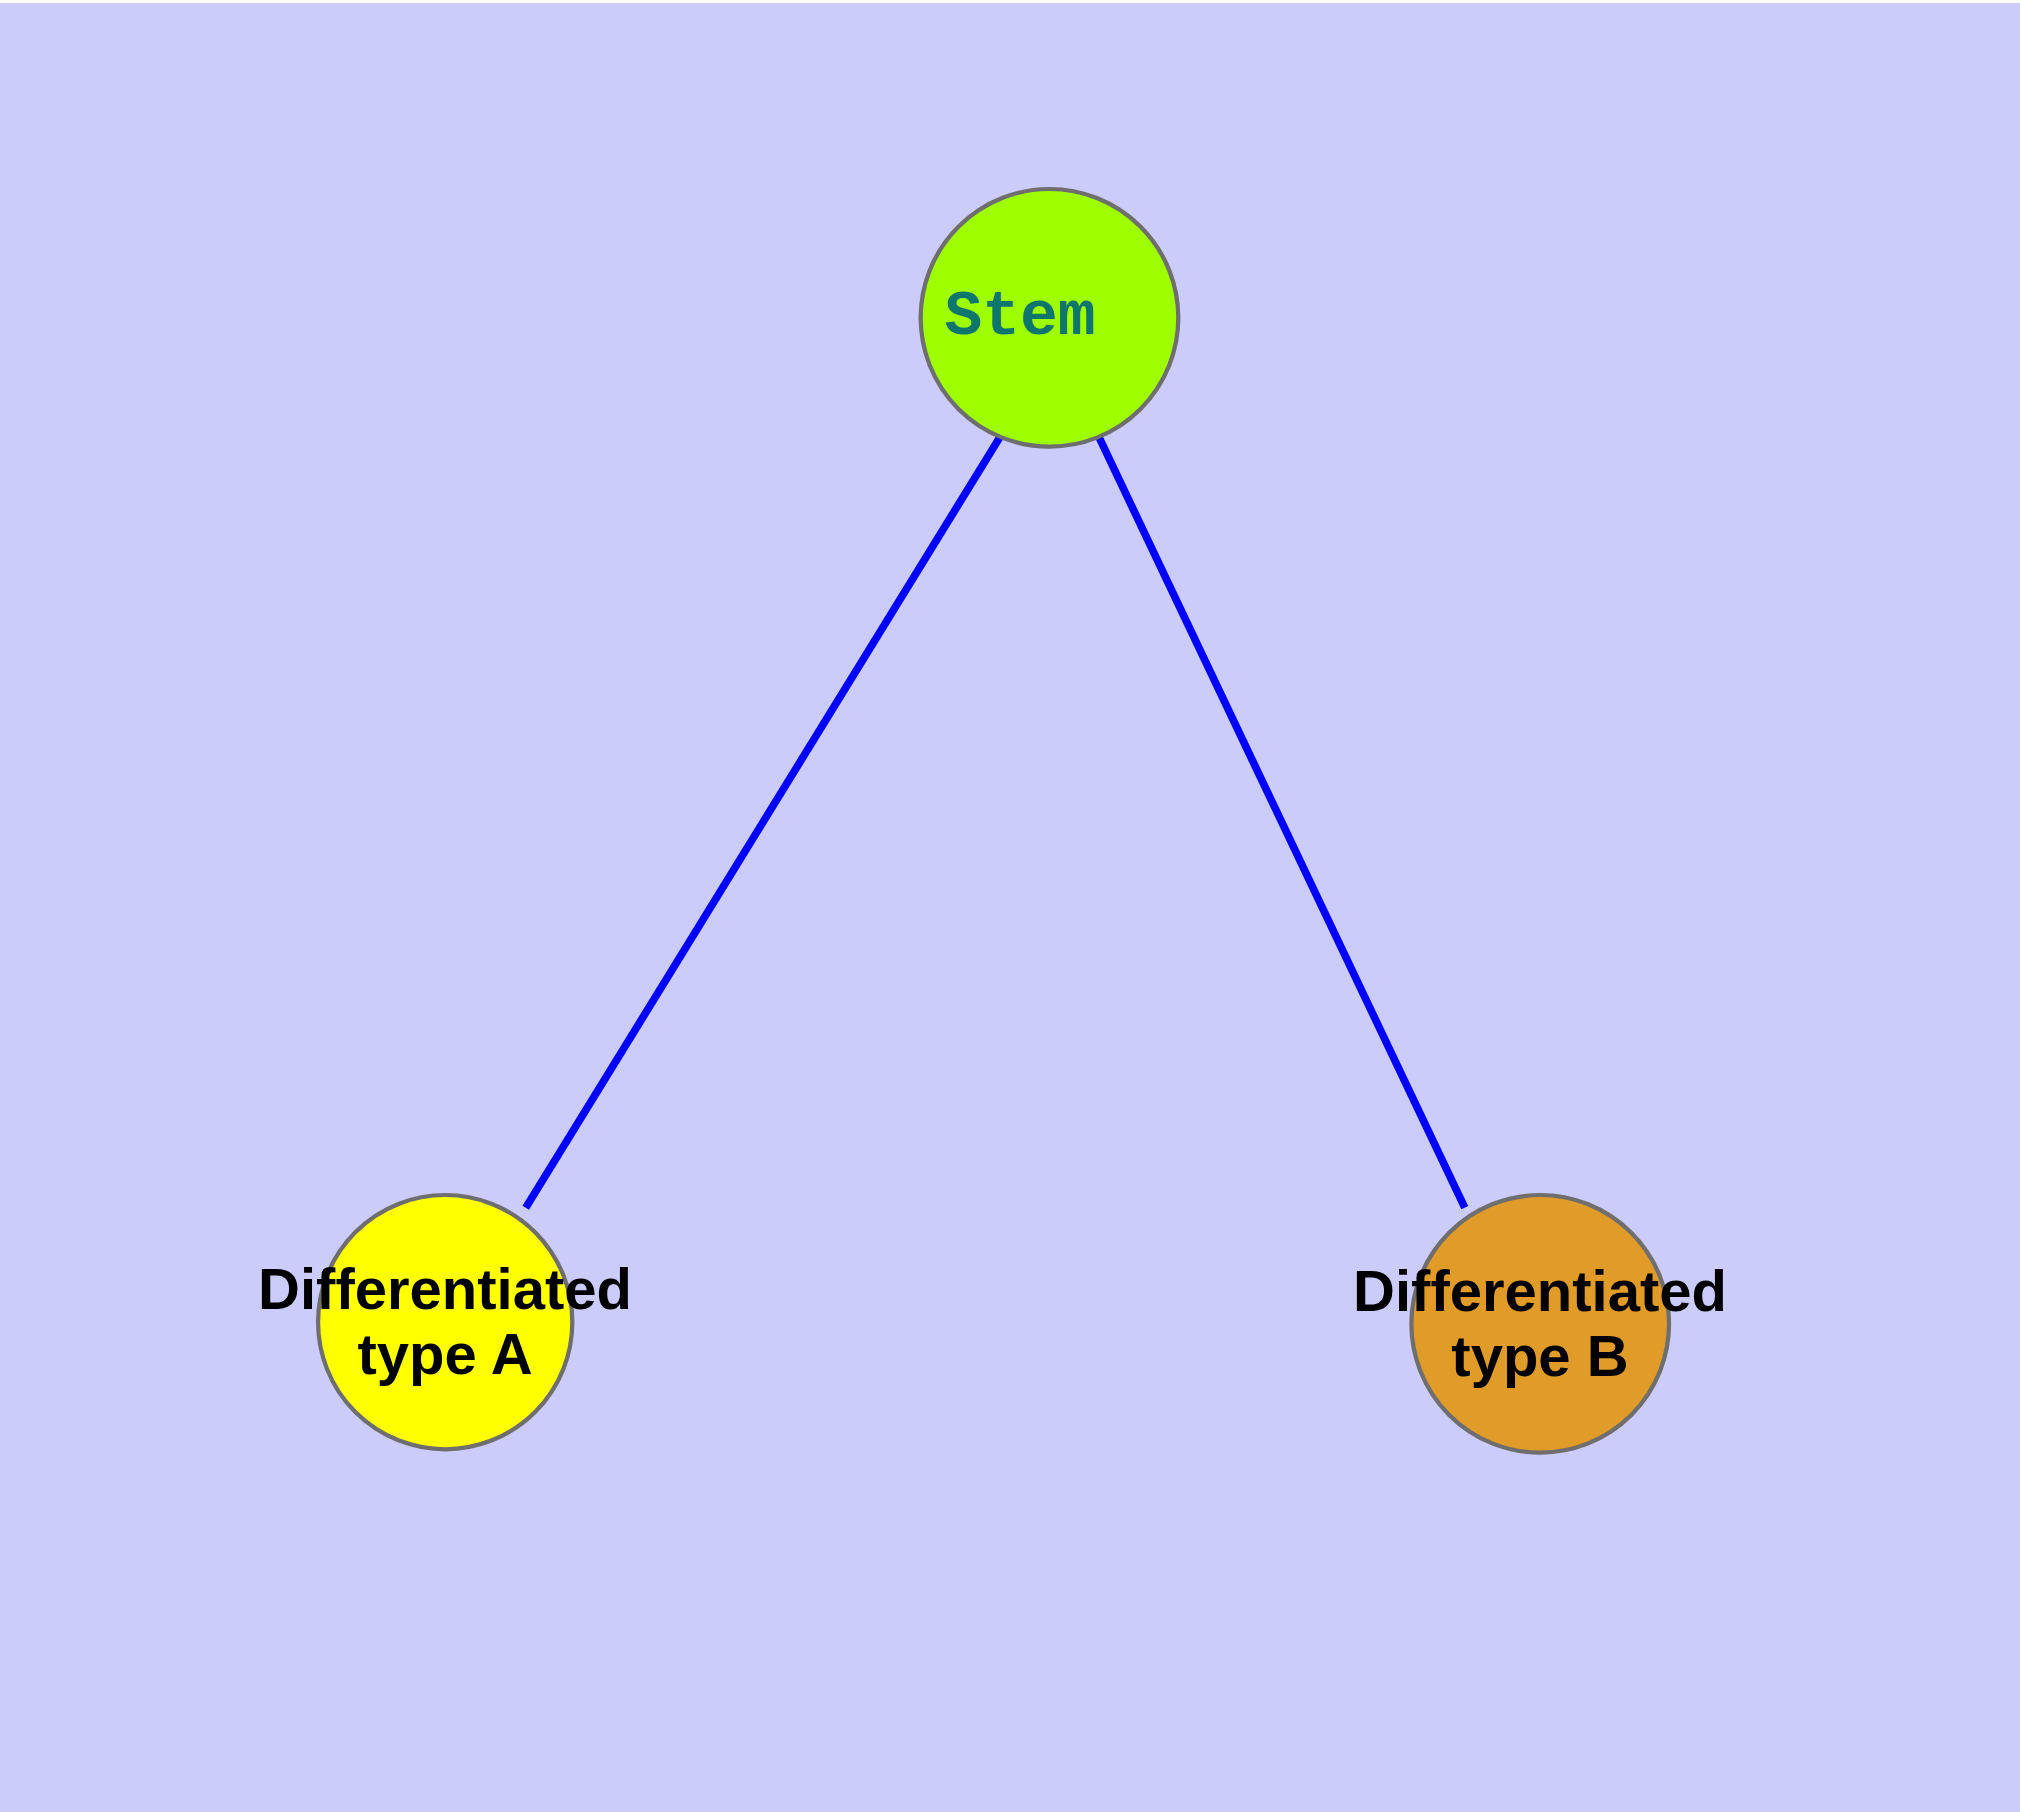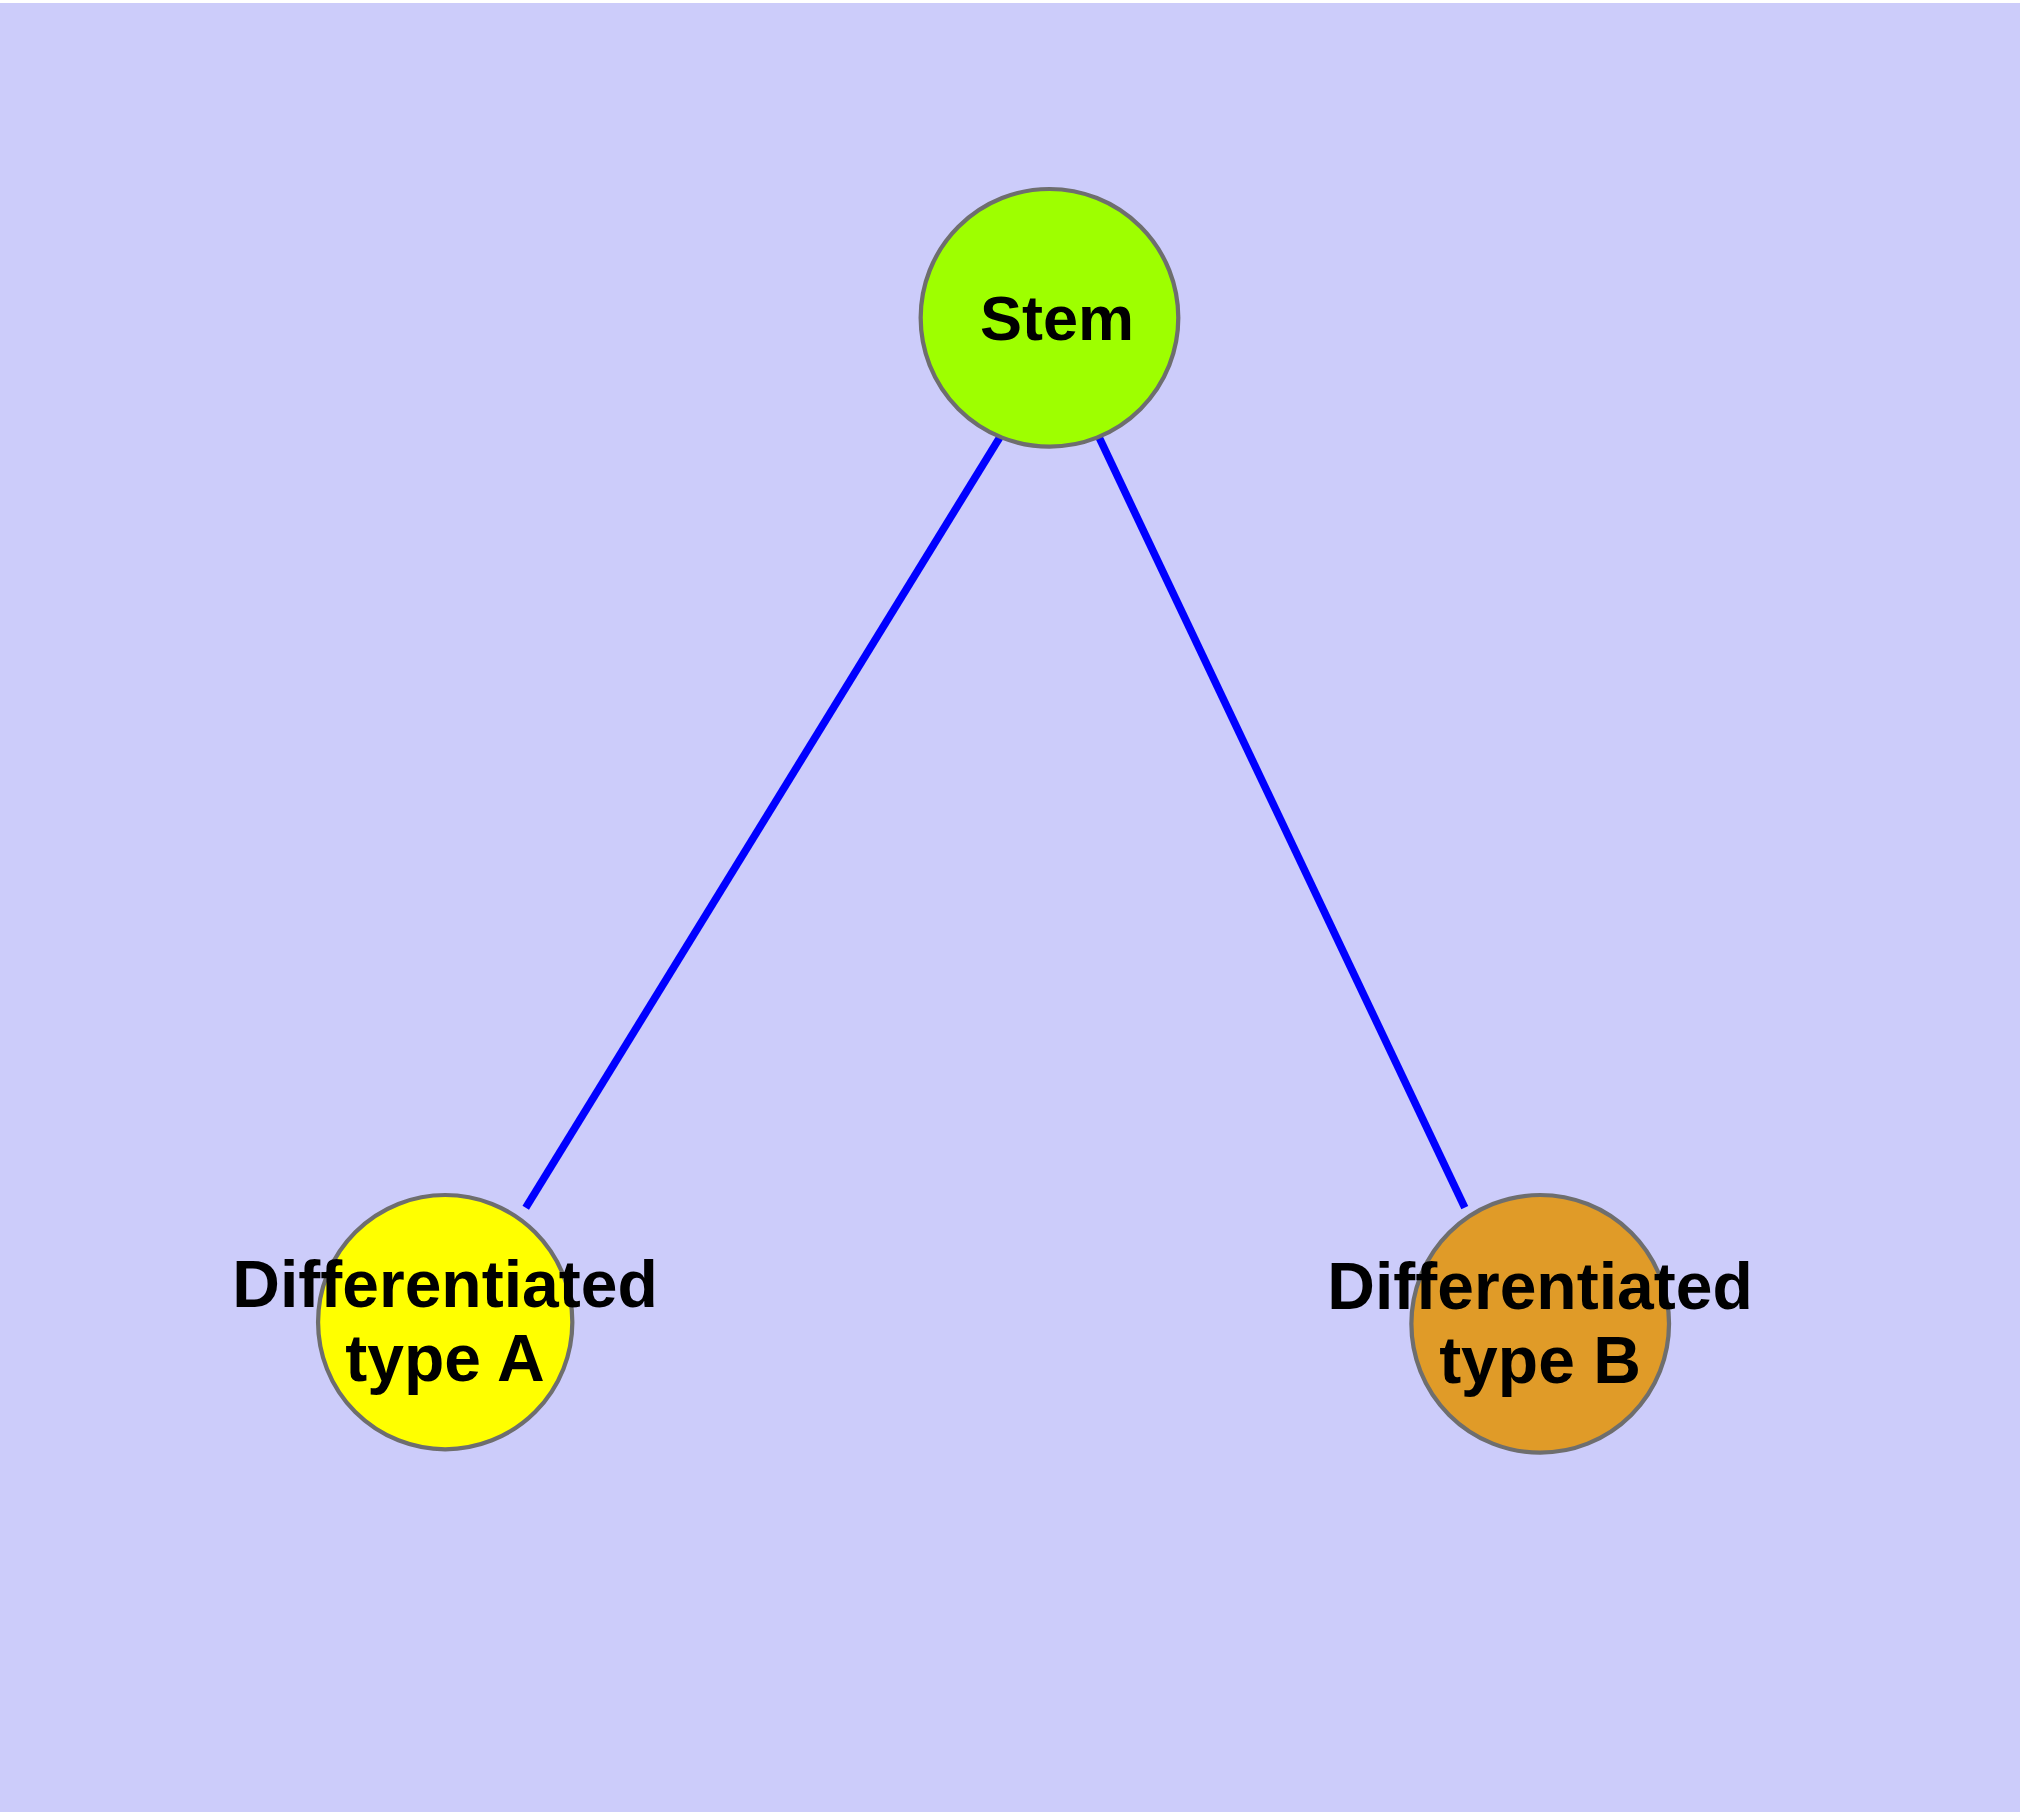--- a/index.html
+++ b/index.html
@@ -34,21 +34,21 @@
     position: absolute;
     text-align: center;
     color: #000000;
     font-weight: bold;
     line-height: 1.12;
     white-space: pre;
     pointer-events: none;
     transform: translate(-50%, -50%);
   }
   .label-stem   { font-size: 63px; }
-  .label-leaf   { font-size: 66px; }
+  .label-leaf   { font-size: 58px; }
 </style>
 </head>
 <body>
 
 <div id="canvas">
 
   <div id="bg-rect"></div>
 
   <svg id="graph-svg" viewBox="0 0 2384 2138" xmlns="http://www.w3.org/2000/svg">
     <g id="edges-layer">
@@ -56,21 +56,21 @@
         <line x1="1296" y1="515" x2="1728" y2="1425" stroke="#0000ff" stroke-width="9" stroke-linecap="butt"></line>
       </g>
     <g id="nodes-layer">
         <circle cx="1238" cy="375" r="152" fill="#9eff00" stroke="#6e6e6e" stroke-width="5"></circle>
         <circle cx="525" cy="1560" r="150" fill="#ffff00" stroke="#6e6e6e" stroke-width="5"></circle>
         <circle cx="1817" cy="1562" r="152" fill="#e09b28" stroke="#6e6e6e" stroke-width="5"></circle>
       </g>
   </svg>
 
   <div id="labels-layer">
-      <div class="node-label label-stem" style="left: 1057px; top: 318px; color: #000000;">Stem</div>
+      <div class="node-label label-stem" style="left: 1020px; top: 318px; color: #0f766e; font-family: Liberation Mono, monospace;">Stem</div>
       <div class="node-label label-leaf" style="left: 445px; top: 1322px; color: rgb(0, 0, 0);">Differentiated
 type A</div>
       <div class="node-label label-leaf" style="left: 1540px; top: 1324px; color: rgb(0, 0, 0);">Differentiated
 type B</div>
     </div>
 
 </div>
 
 
 </body></html>

